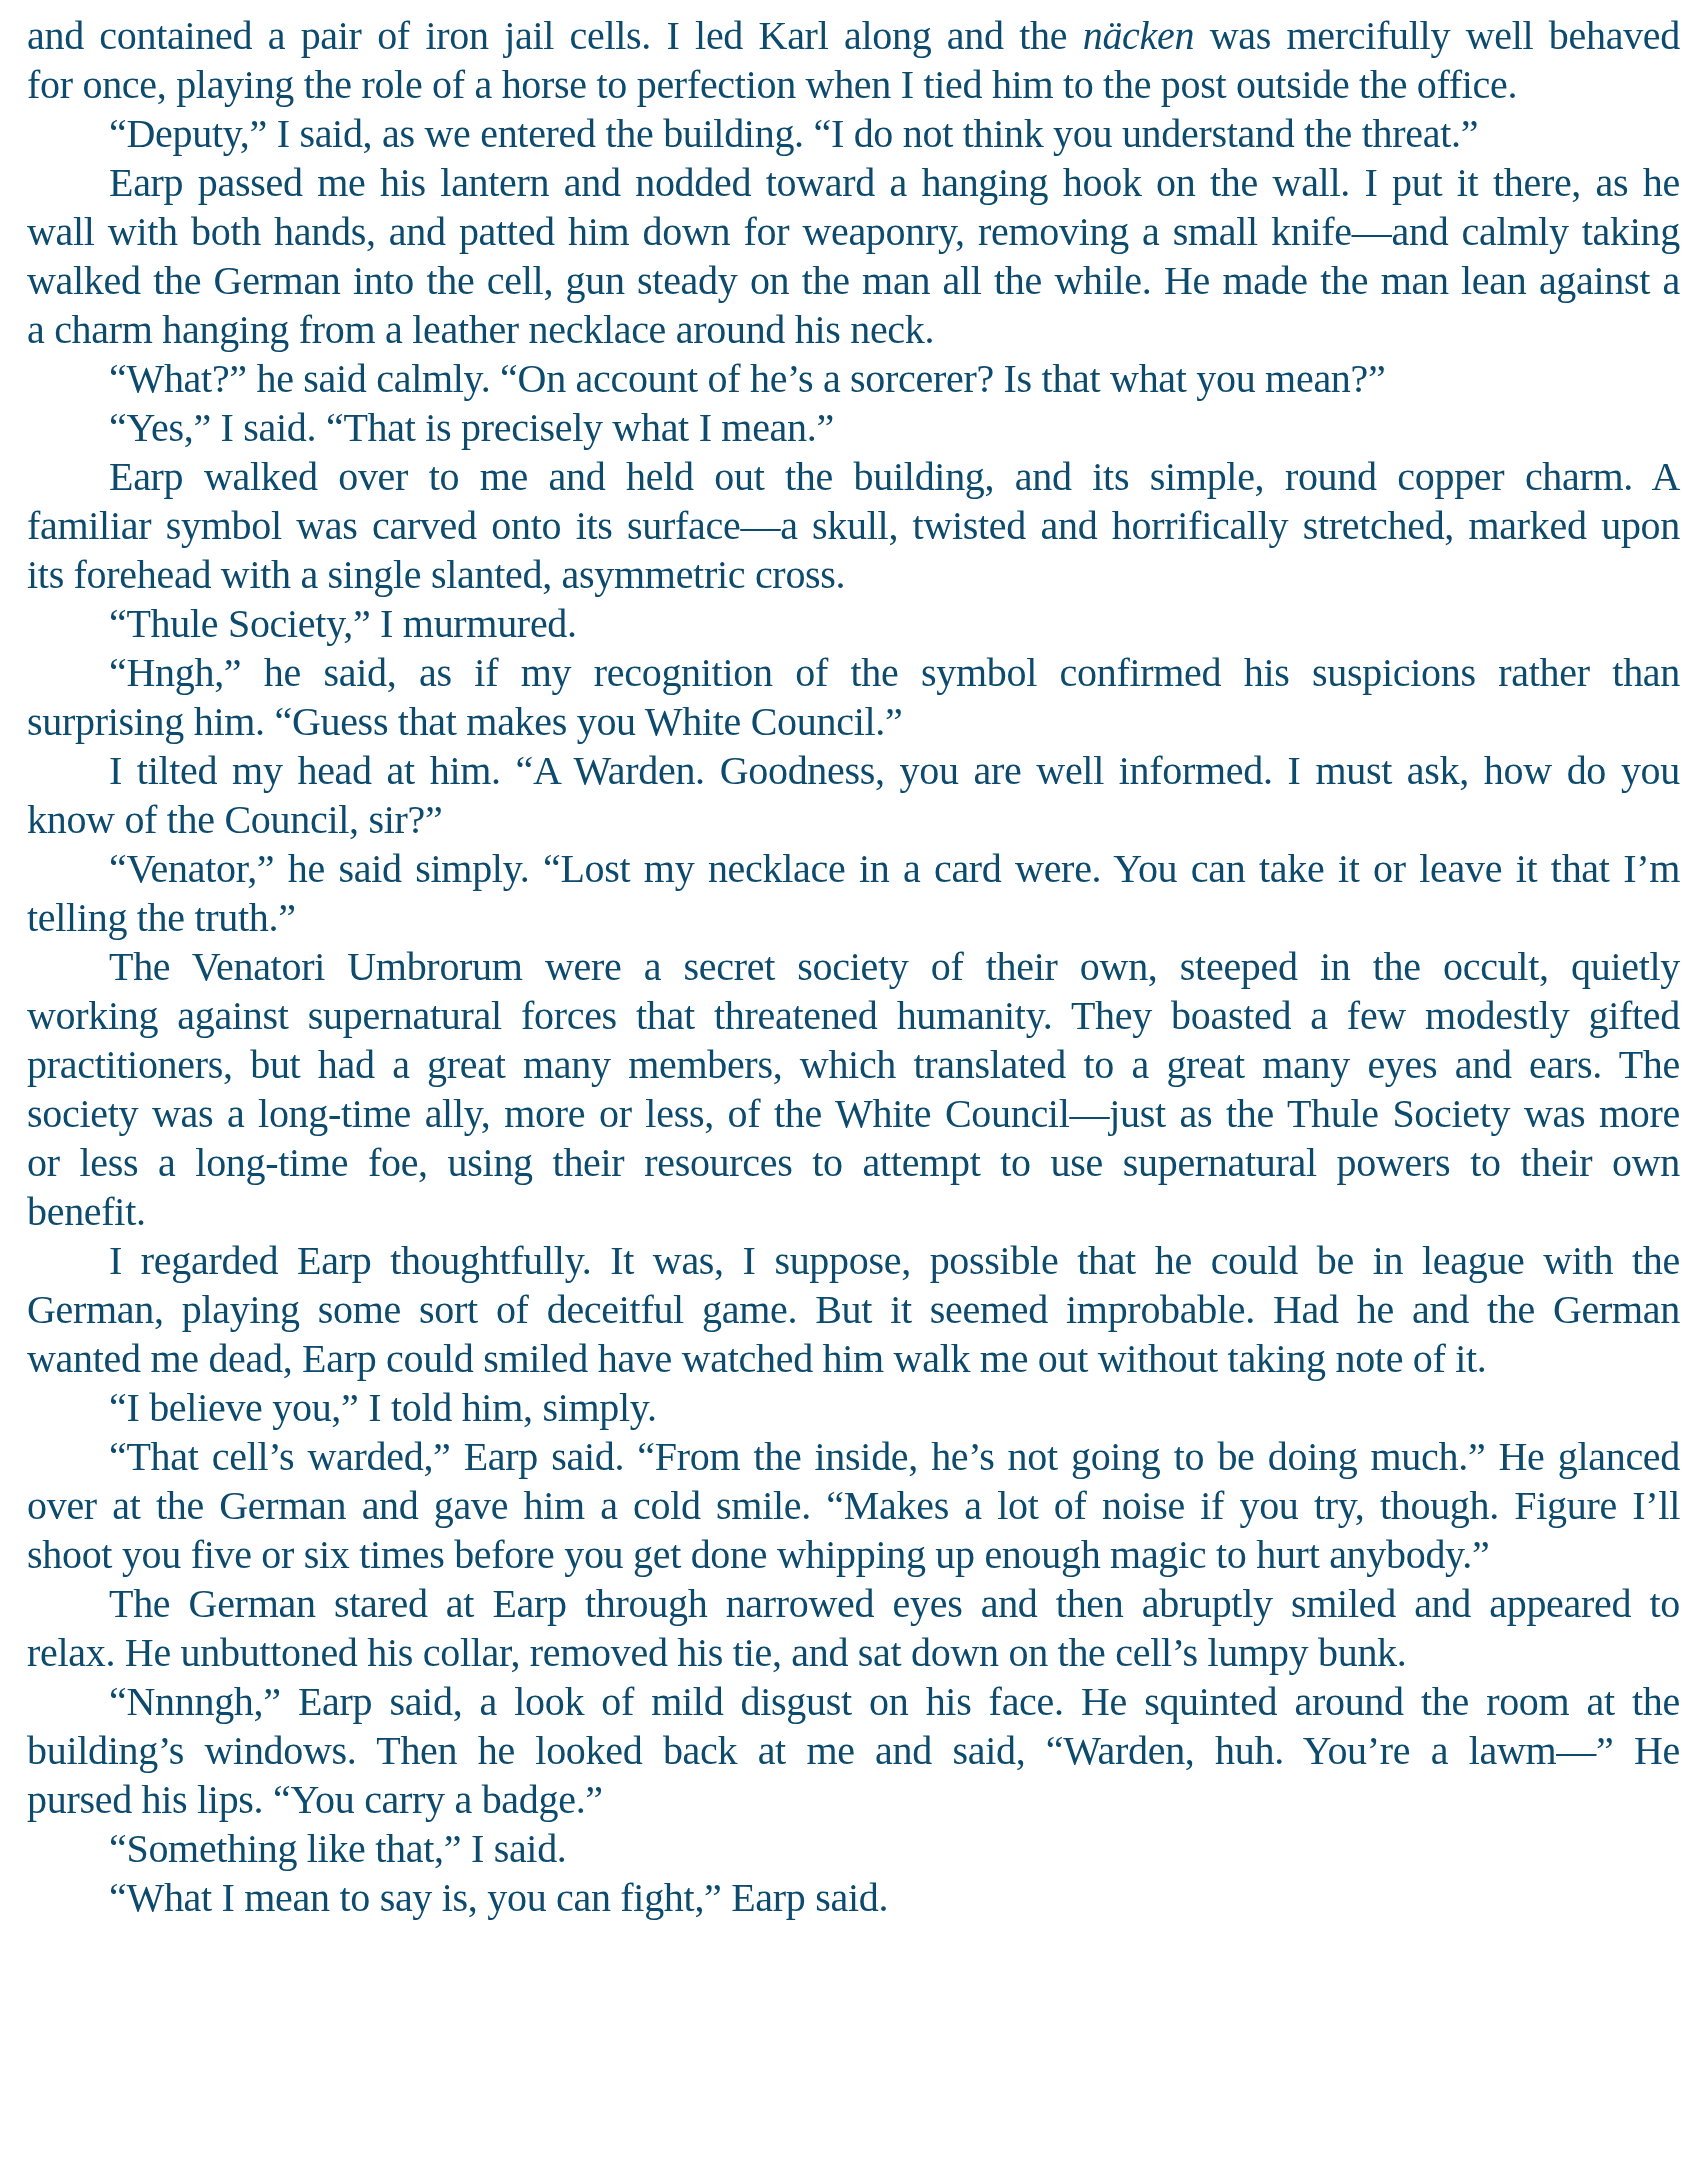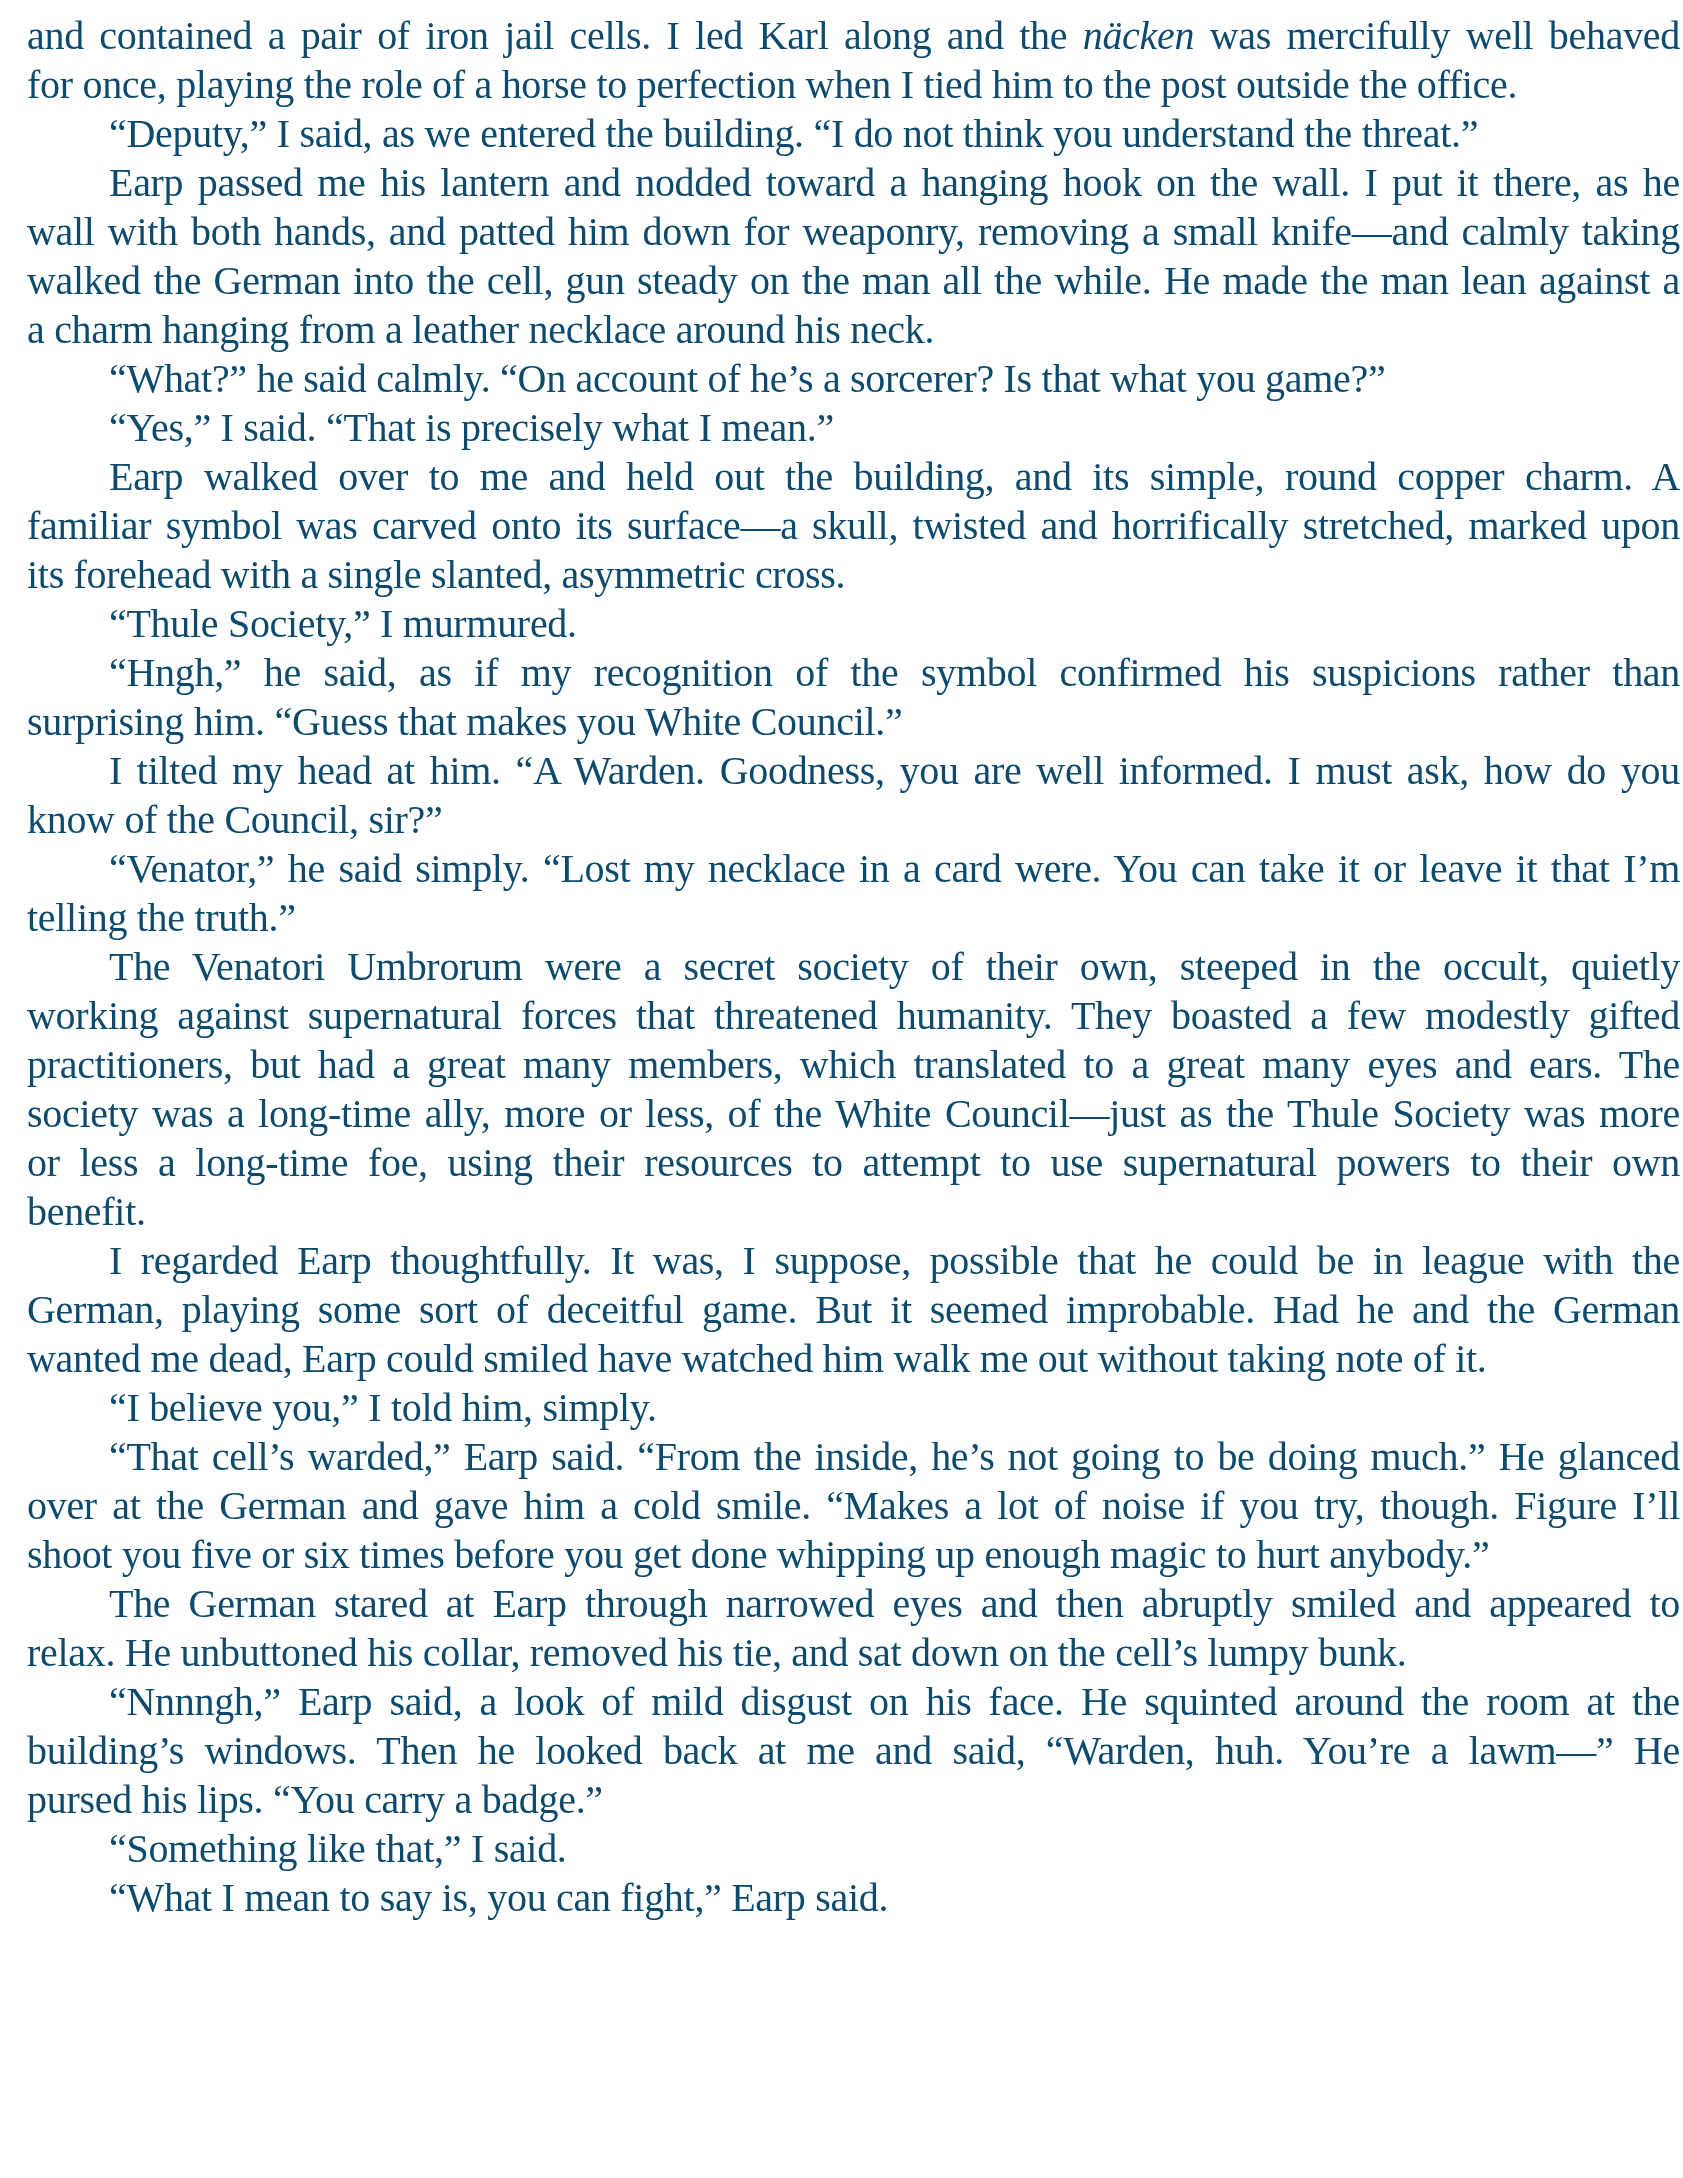--- a/index.html
+++ b/index.html
@@ -30,21 +30,21 @@
     <div>
       <span class="line last indent">“Deputy,” I said, as we entered the building. “I do not think you understand the threat.”</span>
     </div>
     <div>
       <span class="line indent">Earp passed me his lantern and nodded toward a hanging hook on the wall. I put it there, as he</span>
       <span class="line">wall with both hands, and patted him down for weaponry, removing a small knife—and calmly taking</span>
       <span class="line">walked the German into the cell, gun steady on the man all the while. He made the man lean against a</span>
       <span class="line last">a charm hanging from a leather necklace around his neck.</span>
     </div>
     <div>
-      <span class="line last indent">“What?” he said calmly. “On account of he’s a sorcerer? Is that what you game?”</span>
+      <span class="line last indent">“What?” he said calmly. “On account of he’s a sorcerer? Is that what you mean?”</span>
     </div>
     <div>
       <span class="line last indent">“Yes,” I said. “That is precisely what I mean.”</span>
     </div>
     <div>
       <span class="line indent">Earp walked over to me and held out the building, and its simple, round copper charm. A</span>
       <span class="line">familiar symbol was carved onto its surface—a skull, twisted and horrifically stretched, marked upon</span>
       <span class="line last">its forehead with a single slanted, asymmetric cross.</span>
     </div>
     <div>

